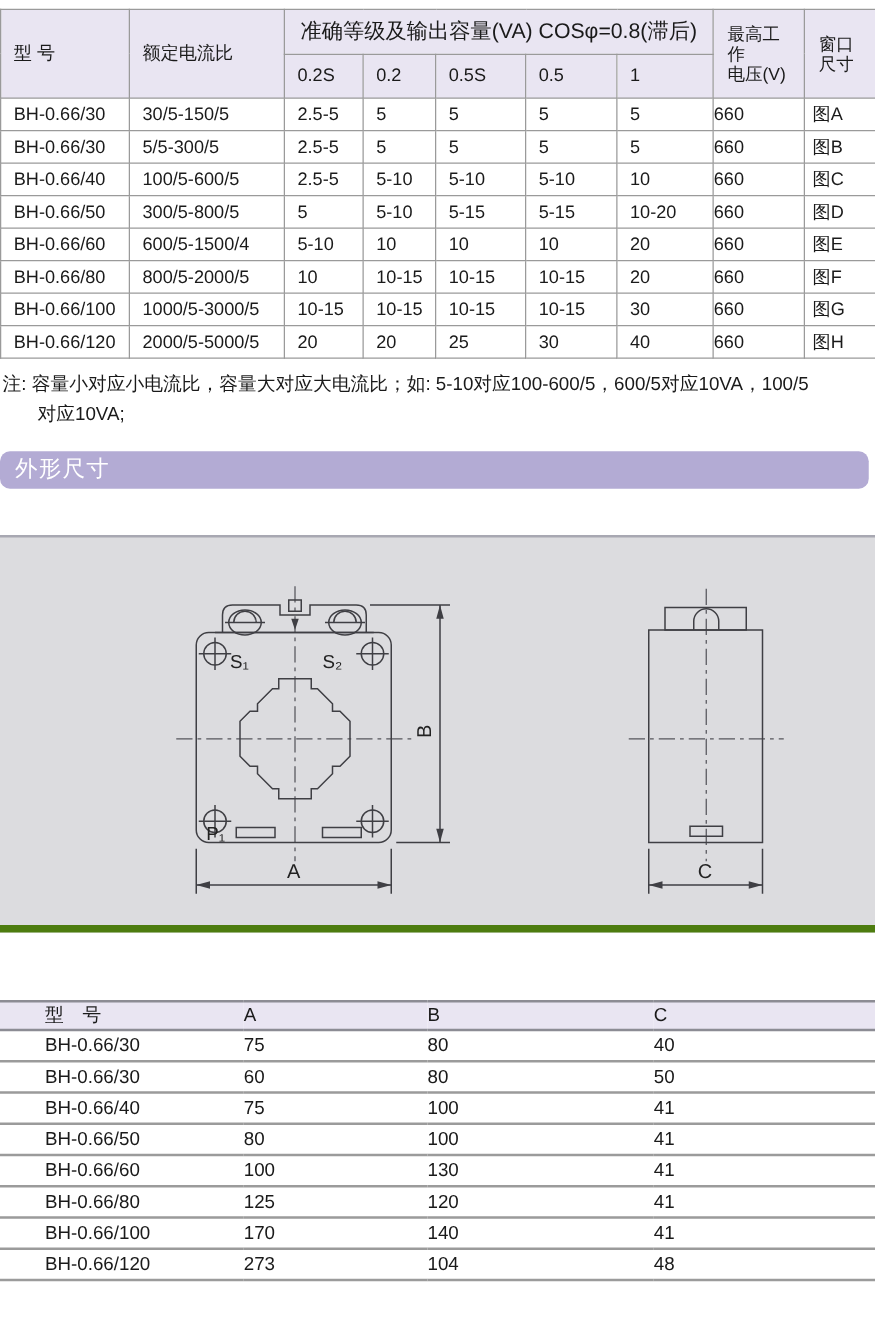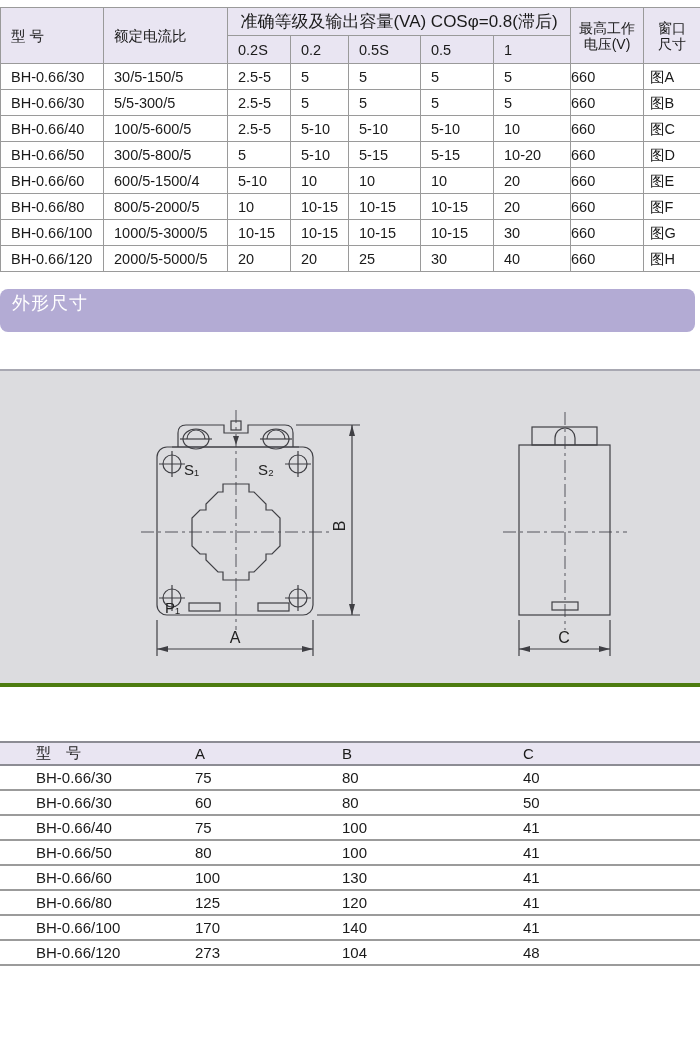--- a/index.html
+++ b/index.html
@@ -23,40 +23,40 @@
     font-size:14.5px;
   }
   .spec th,.spec td{
     border:1px solid var(--tbl-border);
     font-weight:normal;text-align:left;
     padding:0 2px 0 10px;height:26px;
     white-space:nowrap;overflow:hidden;line-height:16px;
   }
   .spec thead th{background:var(--header-bg);height:28px;}
   .spec th.group{text-align:center;padding:0;font-size:17px;}
-  .spec th.prewrap{white-space:pre-line;text-align:center;padding:0;font-size:14px;}
+  .spec th.prewrap{white-space:pre-line;text-align:left;padding:11px;font-size:14px;}
   .spec td:nth-child(8){text-align:left;padding:0;}
   .spec td:nth-child(9){padding-left:6px;margin-top:32px;}
 
   
   .note{margin:9px 0 0 2px;font-size:15px;line-height:24px;}
   .note .l2{padding-left:28px;}
 
   
   .section-bar{
-    margin-top:17px;width:695px;height:43px;border-radius:8px;
+    margin-top:17px;width:695px;height:30px;border-radius:8px;
     background:var(--bar-bg);color:#fff;font-size:18px;line-height:29px;
     padding-left:12px;letter-spacing:1px;
   }
 
   
   .diagram{
     margin-top:37px;width:700px;height:318px;
     background:var(--diagram-bg);
-    border-top:2px solid #a8a8b2;border-bottom:4px solid #4d7c0f;
+    border-top:2px solid #a8a8b2;border-bottom:6px solid #4d7c0f;
   }
   .diagram svg{display:block;}
   .diagram .lbl{font-family:"Liberation Sans",sans-serif;font-size:15px;fill:#222;stroke:none;}
   .diagram .dim{font-family:"Liberation Sans",sans-serif;font-size:16px;fill:#222;stroke:none;text-anchor:middle;}
 
   
   table.dims{
     border-collapse:collapse;table-layout:fixed;width:700px;margin-top:54px;
     font-size:15px;
   }
@@ -191,20 +191,24 @@
           <td>20</td>
           <td>25</td>
           <td>30</td>
           <td>40</td>
           <td>660</td>
           <td>图H</td>
         </tr>
       </tbody>
   </table>
 
+  <div class="note">
+    <div>注: 容量小对应小电流比，容量大对应大电流比；如: 5-10对应100-600/5，600/5对应10VA，100/5</div>
+    <div class="l2">对应10VA;</div>
+  </div>
 
   <div class="section-bar">
     <span>外形尺寸</span>
   </div>
 
   <div class="diagram">
     <svg width="700" height="318" viewBox="0 0 700 318">
       <g transform="translate(0,9)" stroke="#3f3f44" stroke-width="1.2" fill="none">
 
         <g>

